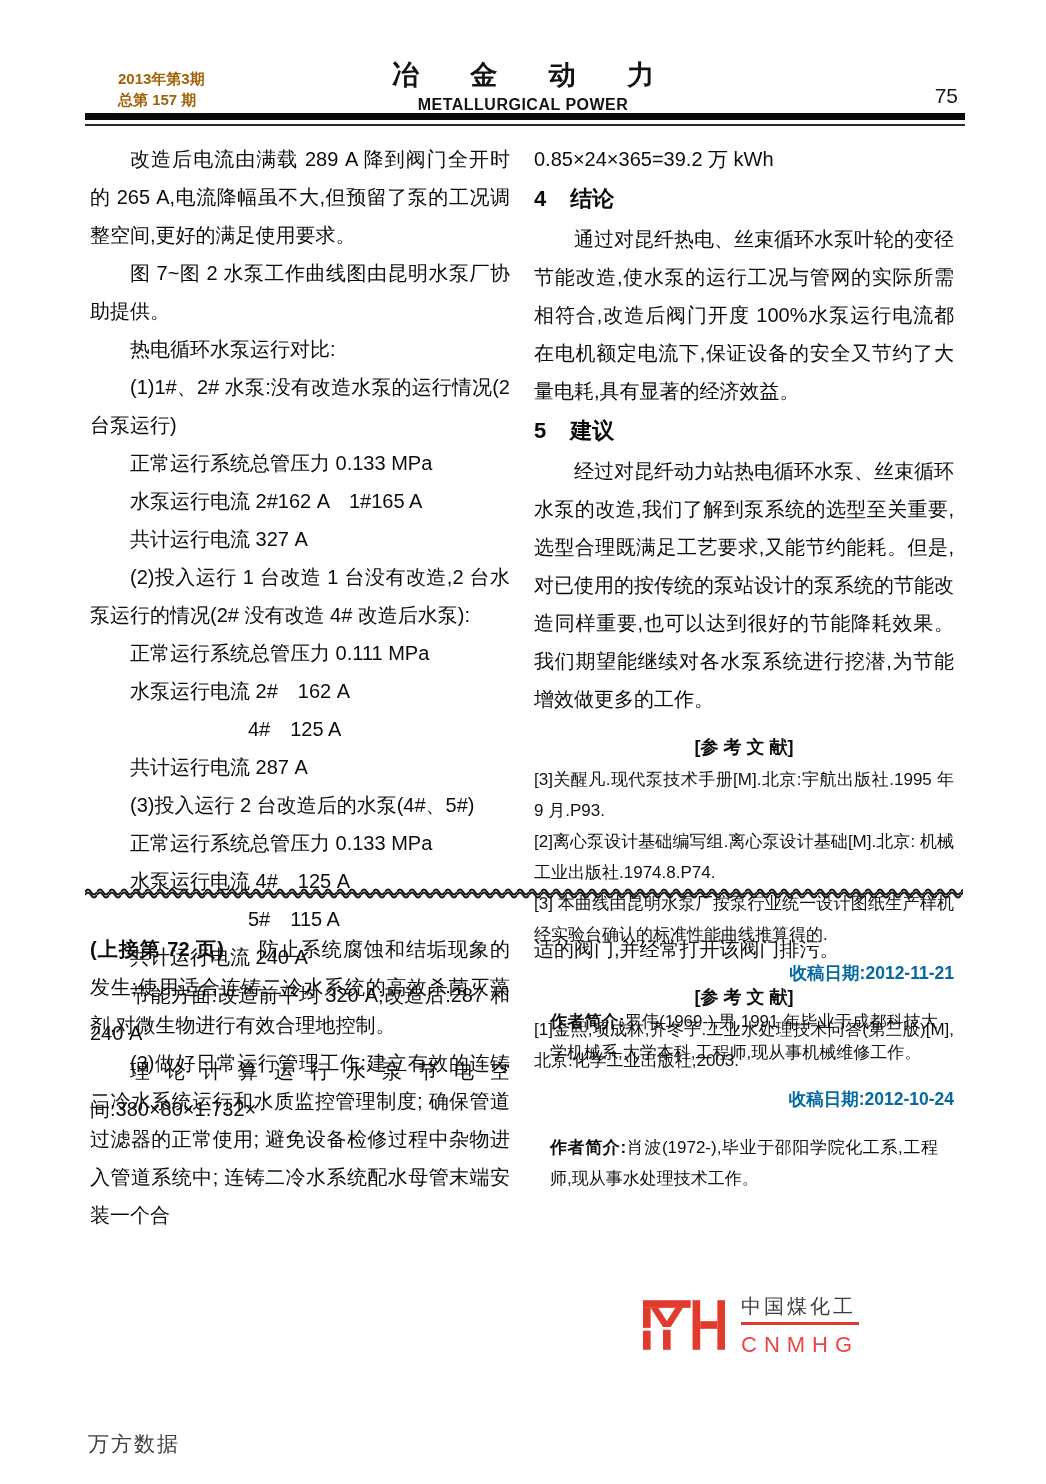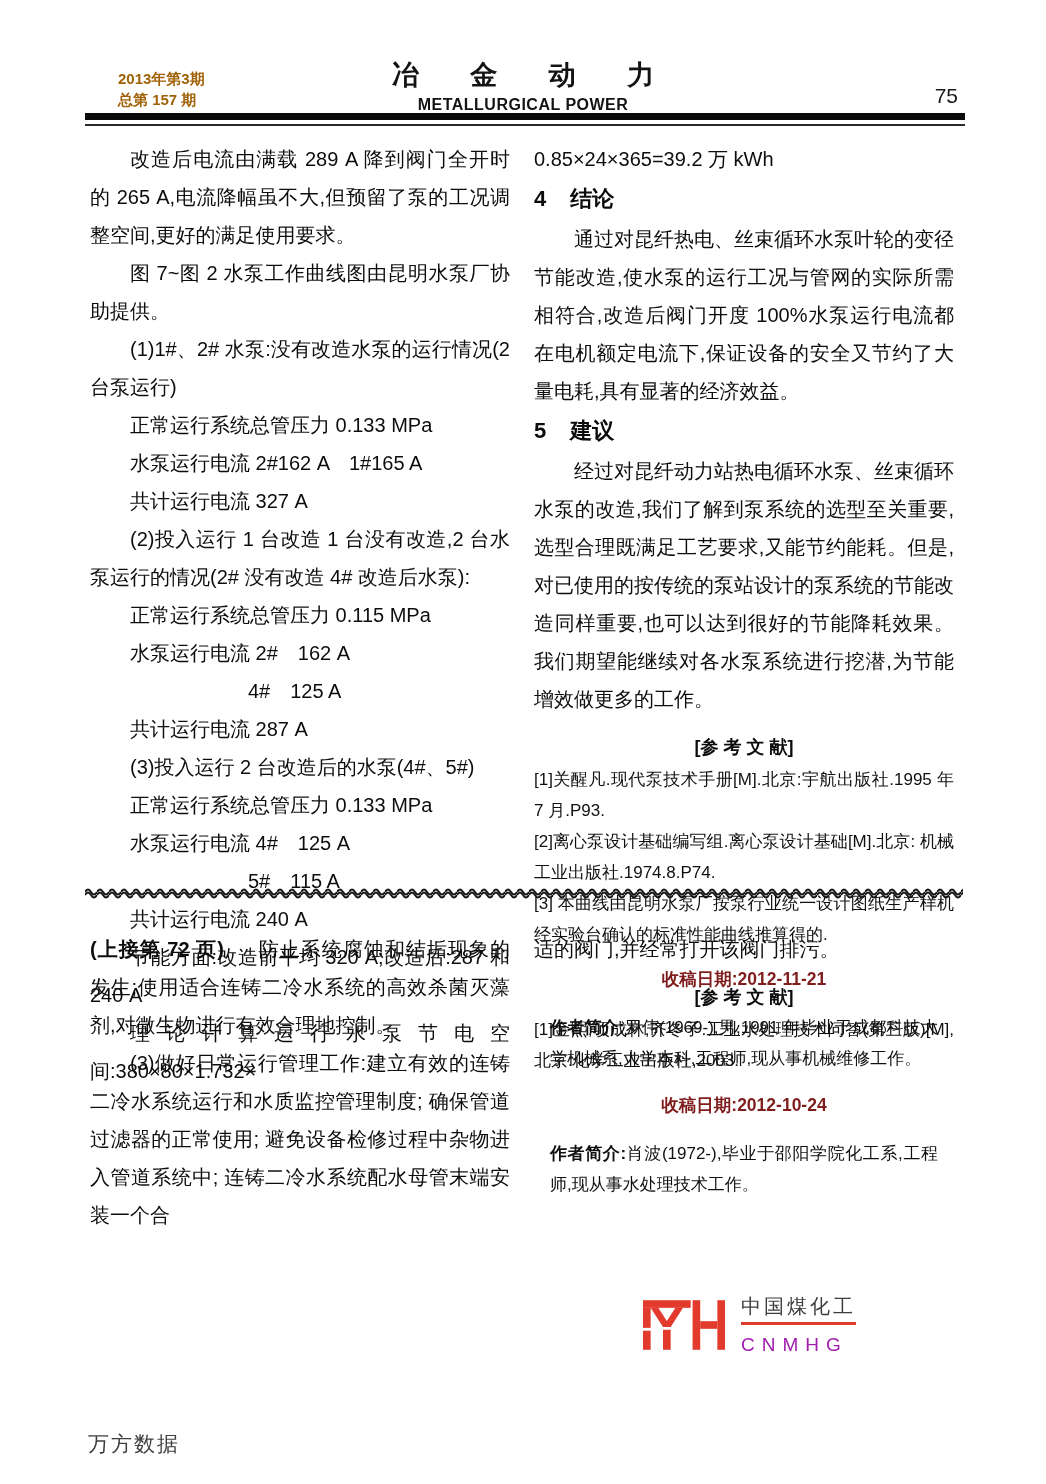--- a/index.html
+++ b/index.html
@@ -30,32 +30,32 @@
   .deep{padding-left:158px;}
   .bold{font-weight:bold;}
   .lead-gap{display:inline-block;width:34px;}
 
   
   .sec-head{display:flex;align-items:baseline;gap:24px;font-size:22px;font-weight:bold;line-height:38px;color:#0b0b0b;margin:2px 0;}
 
   
   .ref-head{font-size:18px;font-weight:bold;text-align:center;line-height:34px;margin-top:12px;color:#0b0b0b;}
   .ref{font-size:17px;line-height:31px;color:#101010;text-align:justify;margin:0;}
-  .received{font-size:17.5px;line-height:34px;font-weight:bold;text-align:center;color:#7f1d1d;margin-top:12px;}
+  .received{font-size:17.5px;line-height:34px;font-weight:bold;text-align:right;color:#0369a1;margin-top:6px;}
   .bio{font-size:17px;line-height:31px;color:#101010;text-align:justify;margin:16px;}
 
   
   .wavy{position:absolute;left:85px;top:886px;width:878px;height:14px;}
 
   
   .logo{position:absolute;left:643px;top:1286px;width:230px;height:78px;display:flex;align-items:center;gap:16px;}
   .logo-texts{display:flex;flex-direction:column;}
   .logo-cn{font-size:20px;color:#3d3d3d;letter-spacing:3px;line-height:28px;}
   .logo-rule{height:3px;background:#e23a2c;margin-top:2px;}
-  .logo-en{font-size:19px;color:#a21caf;letter-spacing:7px;line-height:26px;margin-top:7px;}
+  .logo-en{font-size:22px;color:#ef4444;letter-spacing:7px;line-height:26px;margin-top:7px;}
 
   
   .watermark{position:absolute;left:88px;top:1430px;font-size:21px;color:#3f3f3f;letter-spacing:2px;}
 </style>
 </head>
 <body>
 
 <div class="hdr-issue">
   <div>2013年第3期</div>
   <div>总第 157 期</div>
@@ -65,26 +65,27 @@
   <div class="hdr-en">METALLURGICAL POWER</div>
 </div>
 <div class="hdr-pageno">75</div>
 <div class="rule-thick"></div>
 <div class="rule-thin"></div>
 
 <div class="two-col sec1">
   <div class="col">
     <p class="body-p indent">改造后电流由满载 289 A 降到阀门全开时的 265 A,电流降幅虽不大,但预留了泵的工况调整空间,更好的满足使用要求。</p>
     <p class="body-p indent">图 7~图 2 水泵工作曲线图由昆明水泵厂协助提供。</p>
+    <p class="body-p indent">热电循环水泵运行对比:</p>
     <p class="body-p indent">(1)1#、2# 水泵:没有改造水泵的运行情况(2 台泵运行)</p>
     <div class="dline">正常运行系统总管压力 0.133  MPa</div>
     <div class="dline">水泵运行电流 2#162 A　1#165 A</div>
     <div class="dline">共计运行电流 327 A</div>
     <p class="body-p indent">(2)投入运行 1 台改造 1 台没有改造,2 台水泵运行的情况(2# 没有改造 4# 改造后水泵):</p>
-    <div class="dline">正常运行系统总管压力 0.115  MPa</div>
+    <div class="dline">正常运行系统总管压力 0.111  MPa</div>
     <div class="dline">水泵运行电流 2#　162 A</div>
     <div class="dline deep">4#　125 A</div>
     <div class="dline">共计运行电流 287 A</div>
     <p class="body-p indent">(3)投入运行 2 台改造后的水泵(4#、5#)</p>
     <div class="dline">正常运行系统总管压力 0.133  MPa</div>
     <div class="dline">水泵运行电流 4#　125 A</div>
     <div class="dline deep">5#　115 A</div>
     <div class="dline">共计运行电流 240 A</div>
     <p class="body-p indent">节能方面:改造前平均 320 A;改造后:287 和 240 A</p>
     <p class="body-p indent">理论计算运行水泵节电空间:380×80×1.732×</p>
@@ -95,21 +96,21 @@
       <span>4</span>
       <span>结论</span>
     </div>
     <p class="body-p indent">通过对昆纤热电、丝束循环水泵叶轮的变径节能改造,使水泵的运行工况与管网的实际所需相符合,改造后阀门开度 100%水泵运行电流都在电机额定电流下,保证设备的安全又节约了大量电耗,具有显著的经济效益。</p>
     <div class="sec-head">
       <span>5</span>
       <span>建议</span>
     </div>
     <p class="body-p indent">经过对昆纤动力站热电循环水泵、丝束循环水泵的改造,我们了解到泵系统的选型至关重要,选型合理既满足工艺要求,又能节约能耗。但是,对已使用的按传统的泵站设计的泵系统的节能改造同样重要,也可以达到很好的节能降耗效果。我们期望能继续对各水泵系统进行挖潜,为节能增效做更多的工作。</p>
     <div class="ref-head">[参 考 文 献]</div>
-    <p class="ref">[1]关醒凡.现代泵技术手册[M].北京:宇航出版社.1995 年 7 月.P93.</p>
+    <p class="ref">[3]关醒凡.现代泵技术手册[M].北京:宇航出版社.1995 年 9 月.P93.</p>
     <p class="ref">[2]离心泵设计基础编写组.离心泵设计基础[M].北京: 机械工业出版社.1974.8.P74.</p>
     <p class="ref">[3] 本曲线由昆明水泵厂按泵行业统一设计图纸生产样机经实验台确认的标准性能曲线推算得的.</p>
     <div class="received">收稿日期:2012-11-21</div>
     <p class="bio"><span class="bold">作者简介:</span><span>罗伟(1969-),男,1991 年毕业于成都科技大学机械系,大学本科,工程师,现从事机械维修工作。</span></p>
   </div>
 </div>
 
 <svg class="wavy" xmlns="http://www.w3.org/2000/svg">
   <defs>
     <pattern id="wv" width="12" height="14" patternUnits="userSpaceOnUse">

